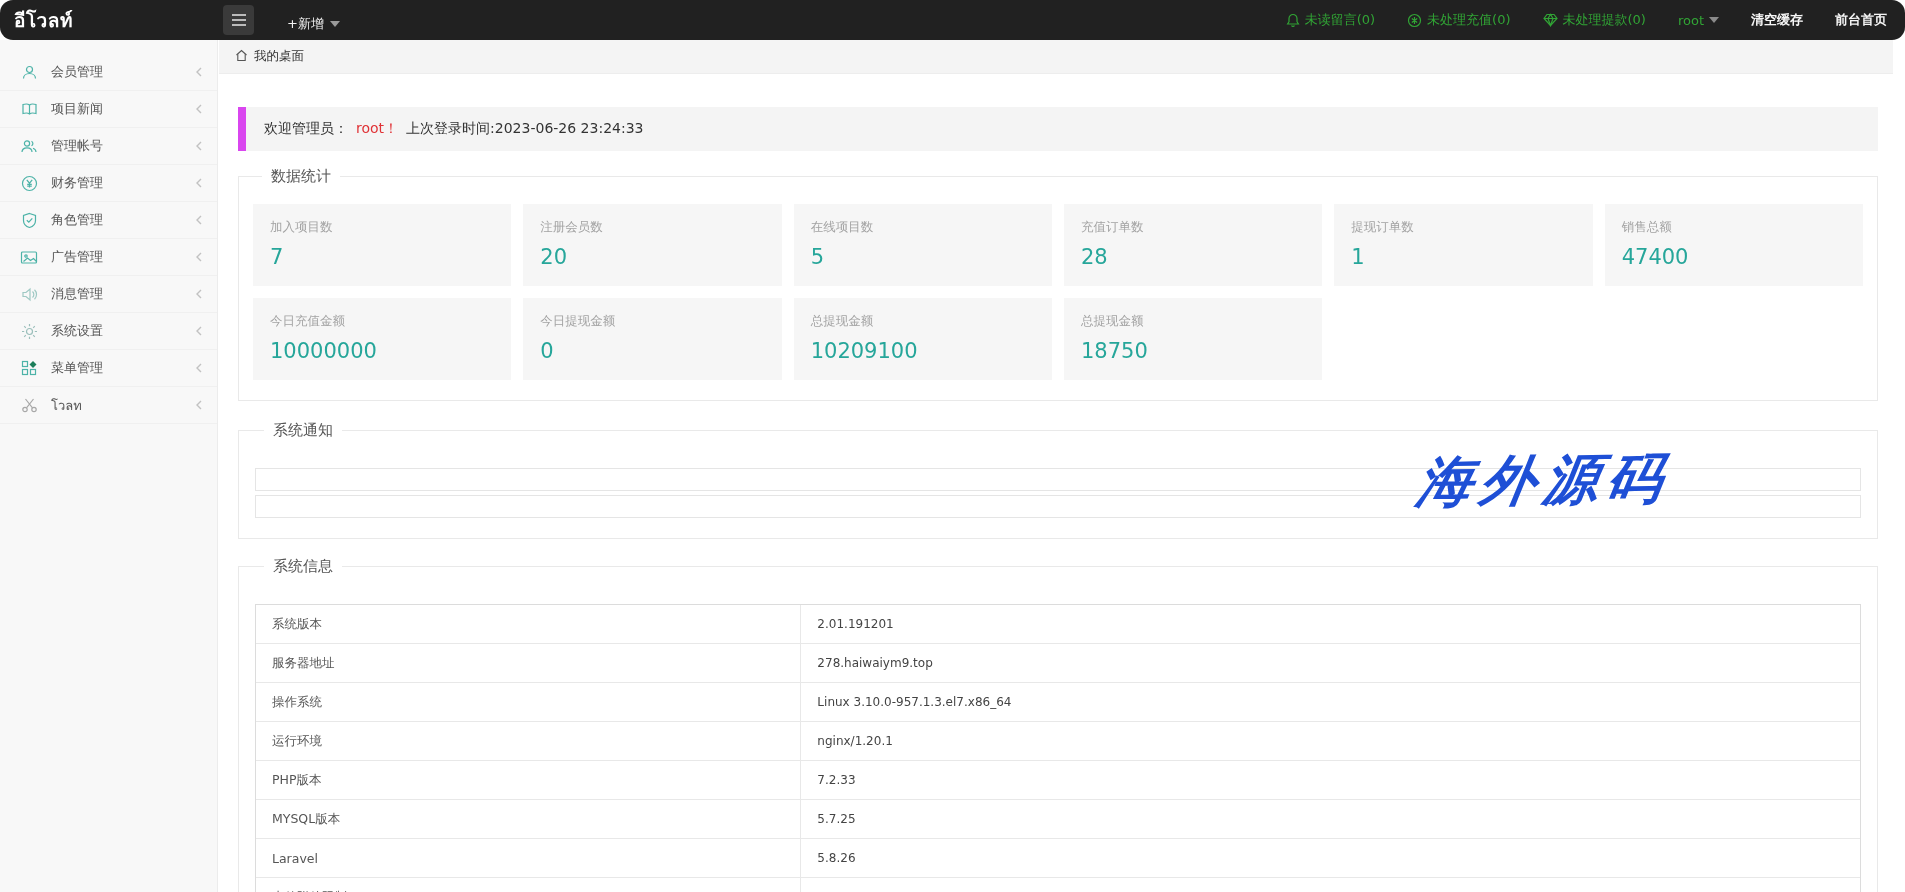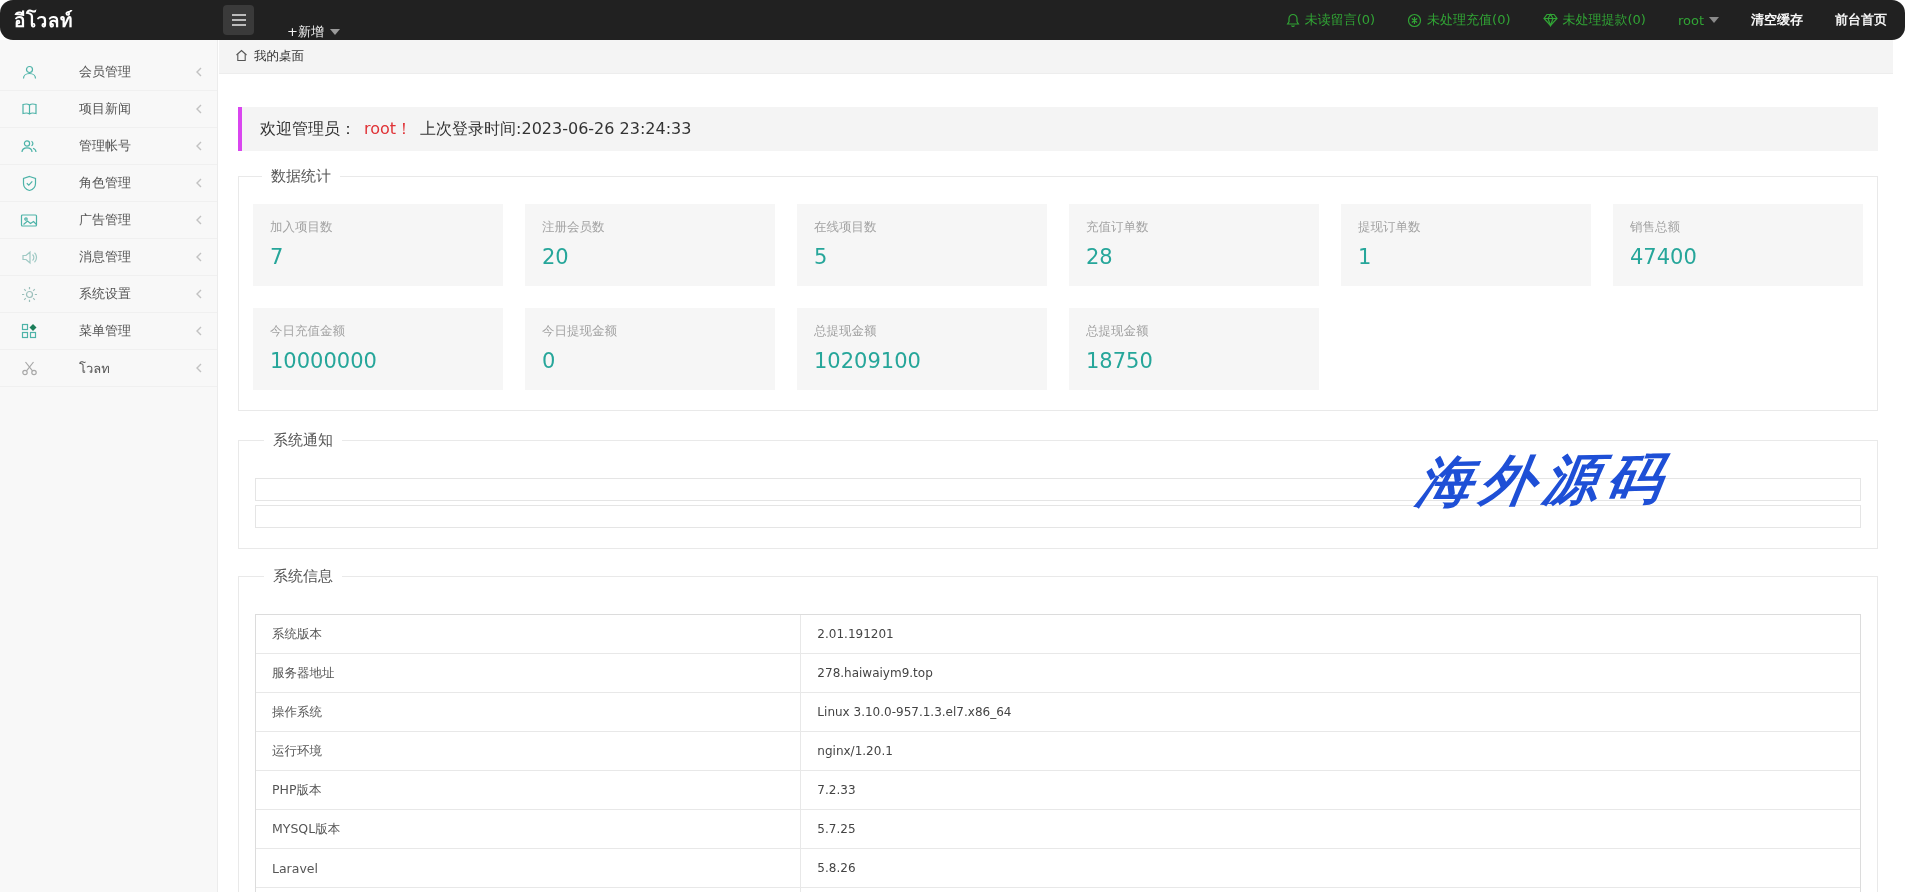--- a/index.html
+++ b/index.html
@@ -7,61 +7,61 @@
     font-family:"DejaVu Sans","Liberation Sans",sans-serif; }
 
   
   .topbar { position:relative; width:100%; height:40px; background:#212121; z-index:5;border-radius:13px; }
   .logo { position:absolute; left:14px; top:0; height:40px; line-height:40px;
     color:#fff; font-size:19px; font-weight:bold; letter-spacing:.5px; }
   .burger { position:absolute; left:223px; top:5px; width:31px; height:30px;
     background:#3a3a3a; border-radius:4px; display:flex; align-items:center;
     justify-content:center; cursor:pointer; }
   .burger svg { display:block; }
-  .addnew { position:absolute; left:287px; top:12px; height:40px; display:flex;
+  .addnew { position:absolute; left:287px; top:4px; height:40px; display:flex;
     align-items:center; gap:6px; color:#f2f2f2; font-size:13px; cursor:pointer; }
   .caret { width:0; height:0; border-left:5px solid transparent;
     border-right:5px solid transparent; border-top:6px solid #9a9a9a; }
   .top-right { position:absolute; right:18px; top:0; height:40px; display:flex;
     align-items:center; gap:32px; }
   .top-link { display:flex; align-items:center; gap:5px; font-size:13px; cursor:pointer; }
   .top-link.green { color:#31a435; }
   .top-link.white { color:#f5f5f5; font-weight:600; }
   .top-link svg { display:block; }
 
   
   .sidebar { position:absolute; left:0; top:40px; width:218px; bottom:0;
     background:#f8f8f8; border-right:1px solid #ececec; padding-top:14px; }
   .side-item { height:37px; display:flex; align-items:center; padding:0 14px 0 20px;
-    border-bottom:1px solid #f0f0f0; cursor:pointer; background:#f8f8f8;gap:28px; }
+    border-bottom:1px solid #f0f0f0; cursor:pointer; background:#f8f8f8; }
   .side-item .ic { width:18px; height:18px; display:flex; align-items:center;
     justify-content:center; }
   .side-item .lbl { margin-left:13px; font-size:13px; color:#555; flex:1; }
   .side-item .chev { color:#c2c2c2; }
 
   
   .crumbbar { position:absolute; left:219px; top:40px; right:12px; height:34px;
     background:#f4f4f4; display:flex; align-items:center; padding-left:16px;
     border-bottom:1px solid #ededed; }
   .crumb { display:flex; align-items:center; gap:6px; font-size:12.5px; color:#333;
     cursor:pointer; }
 
   
   .main { position:absolute; left:219px; top:74px; right:0; bottom:0;
     background:#fff; padding:0 27px 0 19px; }
 
   .alert { margin-top:33px; height:44px; background:#f4f4f4;
-    border-left:4px solid #d946ef; display:flex; align-items:center;
-    padding-left:18px; font-size:16px; color:#333; gap:8px; }
+    border-left:8px solid #d946ef; display:flex; align-items:center;
+    padding-left:18px; font-size:14px; color:#333; gap:8px; }
   .alert .uid { color:#e03236; }
 
   fieldset.sect { border:1px solid #e9e9e9; margin-top:16px; padding:18px 14px 20px; }
   fieldset.sect legend { font-size:15px; color:#555; padding:0 9px; margin-left:9px; }
 
-  .cards { display:grid; grid-template-columns:repeat(6,1fr); gap:22px; }
+  .cards { display:grid; grid-template-columns:repeat(6,1fr); gap:12px; }
   .card { background:#f6f6f6; padding:15px 17px 17px; }
   .card .clbl { font-size:12.5px; color:#a3a3a3; }
   .card .cval { font-size:21px; color:#26a69a; margin-top:9px; }
 
   fieldset.notice { margin-top:20px; padding:28px 16px 16px; }
   .nrow { height:23px; border:1px solid #e5e5e5; background:#fff; margin-bottom:4px; }
 
   fieldset.sysinfo { margin-top:18px; padding:28px 16px 16px; }
   .itable { border:1px solid #dcdcdc; }
   .irow { display:flex; height:39px; border-bottom:1px solid #e8e8e8; }
@@ -176,20 +176,32 @@
           <path d="M2 14c0-2.6 2.2-4.2 5-4.2s5 1.6 5 4.2"></path>
           <path d="M11.5 3.2a2.6 2.6 0 0 1 0 4.6M13 10.2c1.8.6 3 1.9 3 3.8"></path>
         </svg>
     </span>
     <span class="lbl">管理帐号</span>
     <span class="chev"><svg width="8" height="12" viewBox="0 0 8 12" fill="none" stroke="#c2c2c2" stroke-width="1.4">
           <polyline points="6,2 2,6 6,10"></polyline>
         </svg></span>
   </div>
 
+  <div class="side-item">
+    <span class="ic">
+      <svg width="17" height="17" viewBox="0 0 17 17" fill="none" stroke="#4db3a8" stroke-width="1.2">
+          <circle cx="8.5" cy="8.5" r="7"></circle>
+          <path d="M5.8 4.8l2.7 3.4 2.7-3.4M8.5 8.2v4.3M6.2 9.3h4.6M6.2 11.2h4.6"></path>
+        </svg>
+    </span>
+    <span class="lbl">财务管理</span>
+    <span class="chev"><svg width="8" height="12" viewBox="0 0 8 12" fill="none" stroke="#c2c2c2" stroke-width="1.4">
+          <polyline points="6,2 2,6 6,10"></polyline>
+        </svg></span>
+  </div>
 
   <div class="side-item">
     <span class="ic">
       <svg width="17" height="17" viewBox="0 0 17 17" fill="none" stroke="#4db3a8" stroke-width="1.2">
           <path d="M8.5 1.5l6 2v5c0 3.5-2.5 6-6 7-3.5-1-6-3.5-6-7v-5z"></path>
           <polyline points="5.8,8.3 7.8,10.2 11.3,6.3"></polyline>
         </svg>
     </span>
     <span class="lbl">角色管理</span>
     <span class="chev"><svg width="8" height="12" viewBox="0 0 8 12" fill="none" stroke="#c2c2c2" stroke-width="1.4">

